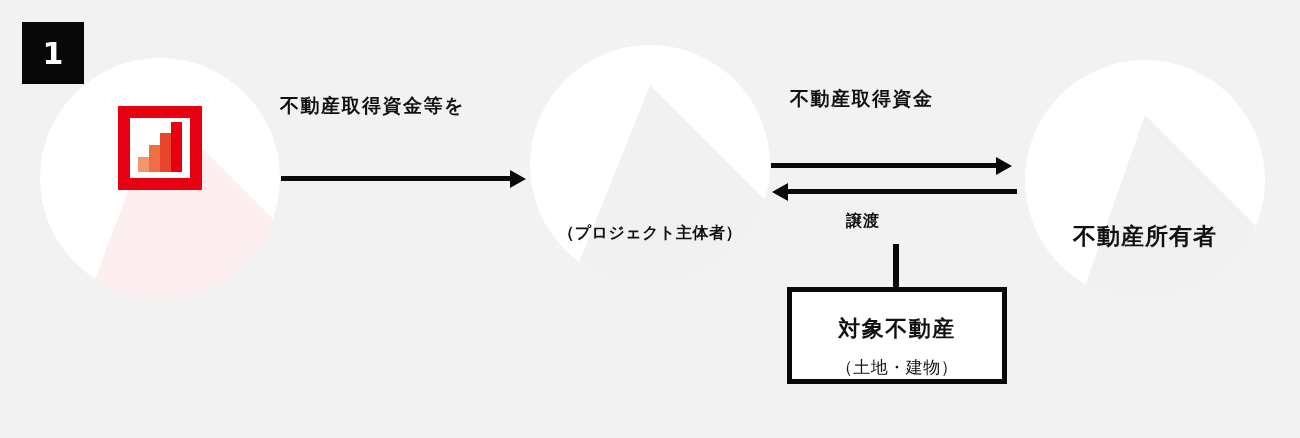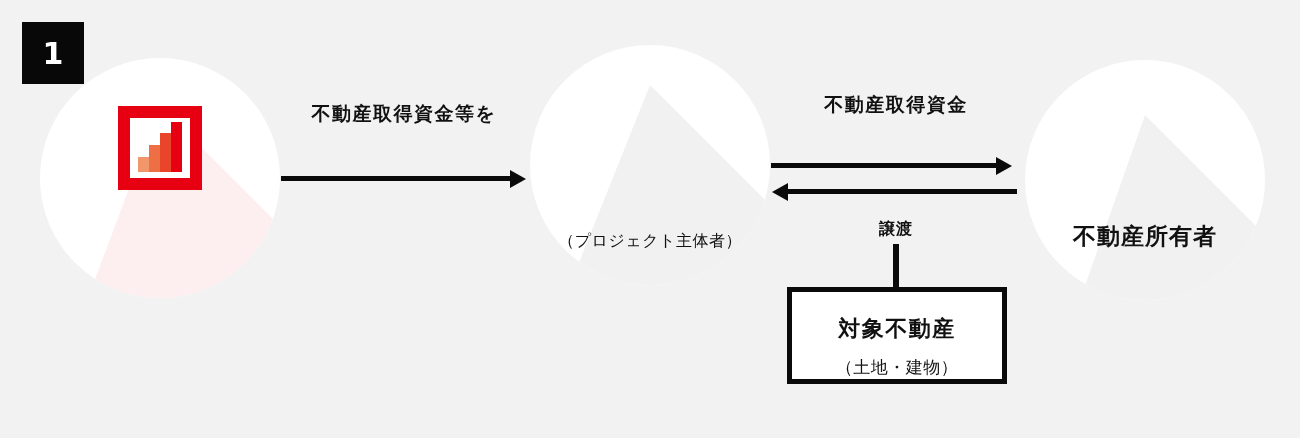--- a/index.html
+++ b/index.html
@@ -105,37 +105,36 @@
     white-space: nowrap;
   }
   .cap-main {
     font-size: 23px;
     font-weight: 700;
     letter-spacing: 1px;
     line-height: 1.25;
   }
   .cap-sub {
     font-size: 16px;
-    font-weight: 400;
+    font-weight: 700;
     letter-spacing: 0.5px;
     line-height: 1.35;
-    margin-top: 8px;
+    margin-top: 0;
   }
 
   
   .edge-label {
     position: absolute;
-    text-align: center;
+    text-align: left;
     font-size: 19px;
     font-weight: 700;
     letter-spacing: 1.5px;
     line-height: 1.45;
     z-index: 20;
     white-space: nowrap;
-    margin-top: 8px;
   }
   .edge-label.small {
     font-size: 16px;
     letter-spacing: 1px;
   }
 
   
   .arrow {
     position: absolute;
     height: 5px;
@@ -283,21 +282,21 @@
   </div>
   <div class="caption" style="left:1010px; top:222px; width:270px;">
     <div class="cap-main">不動産所有者</div>
   </div>
 
   <div class="edge-label" style="left:280px; top:92px; width:248px;">
     <div>不動産取得資金等を</div>
   </div>
   <div class="arrow right" style="left:281px; top:176px; width:232px;"></div>
 
-  <div class="edge-label" style="left:790px; top:85px; width:212px;font-family:Liberation Mono, monospace;">
+  <div class="edge-label" style="left:790px; top:85px; width:212px;">
     <div>不動産取得資金</div>
   </div>
   <div class="arrow right" style="left:771px; top:163px; width:228px;"></div>
 
   <div class="arrow left" style="left:785px; top:189px; width:232px;"></div>
 
   <div class="edge-label small" style="left:846px; top:209px; width:100px;">
     <div>譲渡</div>
   </div>
   <div class="connector"></div>

